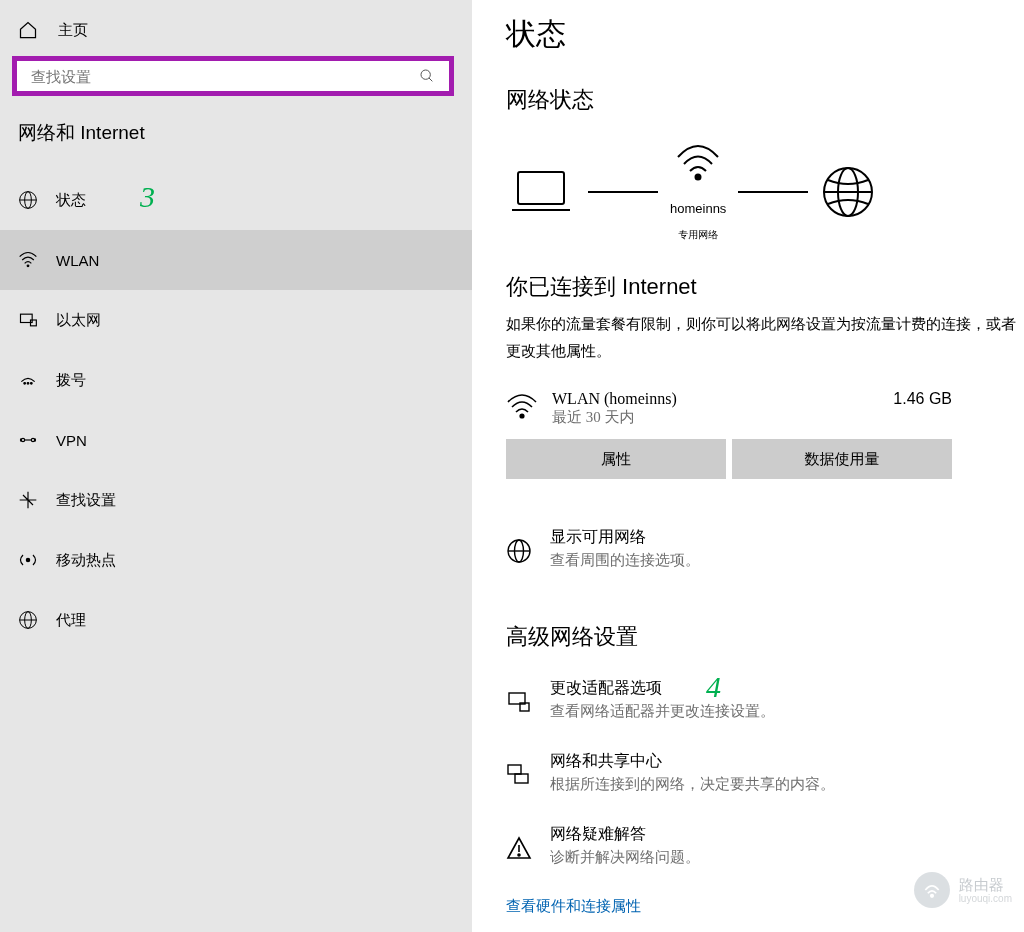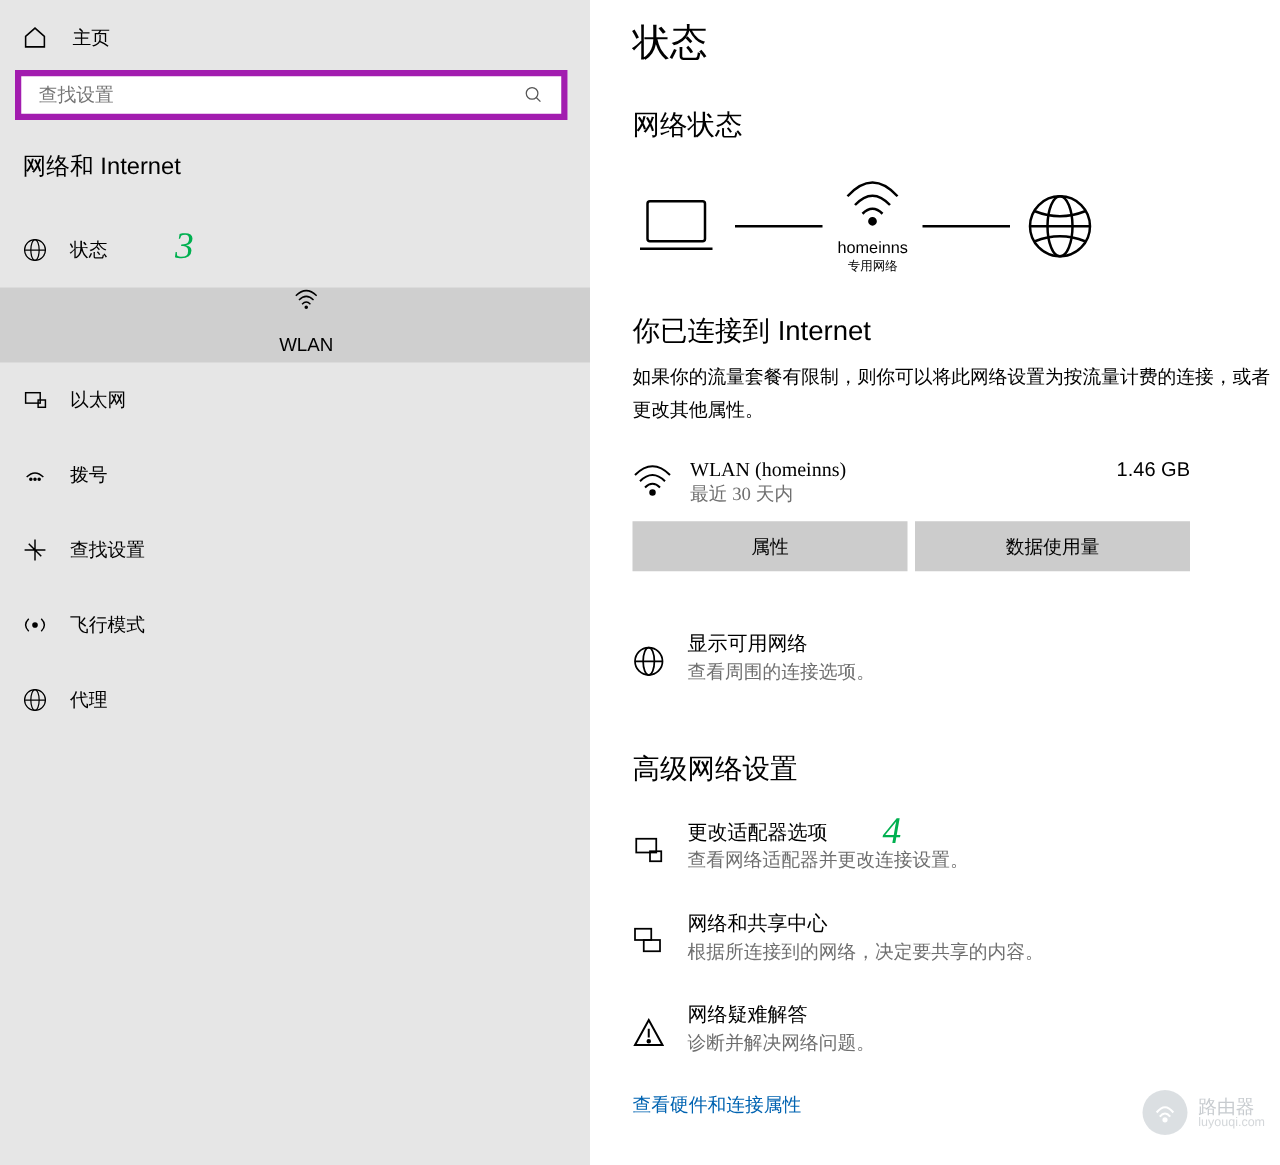--- a/index.html
+++ b/index.html
@@ -50,38 +50,38 @@
   .nav-list { list-style: none; }
   .nav-item {
     display: flex;
     align-items: center;
     height: 60px;
     padding-left: 18px;
     gap: 18px;
     cursor: pointer;
     position: relative;
   }
-  .nav-item.active { background: #cfcfcf; flex-direction: column; }
+  .nav-item.active { background: #cfcfcf; }
   .nav-label { font-size: 15px; }
   .icon-slot { width: 20px; display: flex; justify-content: center; }
   .main {
     flex: 1;
     padding: 0 0 0 34px;
     overflow: hidden;
   }
   .page-title { font-size: 30px; padding-top: 14px; padding-bottom: 30px; }
   .section-title { font-size: 22px; padding-bottom: 26px;}
   .net-diagram {
     display: flex;
     align-items: center;
     gap: 12px;
     padding-bottom: 6px;
   }
   .diag-line { width: 70px; border-top: 2px solid #000; }
-  .diag-stack { display: flex; flex-direction: column; align-items: center; gap: 1px; }
+  .diag-stack { display: flex; flex-direction: column; align-items: center; gap: 12px; }
   .diag-name { font-size: 13px; padding-top: 6px; }
   .diag-sub { font-size: 10px; }
   .connected-title { font-size: 22px; padding-top: 24px; padding-bottom: 8px;}
   .connected-desc { font-size: 15px; line-height: 1.8; max-width: 530px;}
   .wlan-row {
     display: flex;
     align-items: flex-start;
     gap: 14px;
     padding-top: 26px;
   }
@@ -189,34 +189,46 @@
             <circle cx="8" cy="16" r="1" fill="#000"></circle>
             <circle cx="12" cy="16" r="1" fill="#000"></circle>
             <circle cx="16" cy="16" r="1" fill="#000"></circle>
           </svg>
       </span>
       <span class="nav-label">拨号</span>
     </li>
     <li class="nav-item">
       <span class="icon-slot">
         <svg width="20" height="20" viewBox="0 0 24 24" fill="none" stroke="#000" stroke-width="1.4">
+            <circle cx="6" cy="12" r="2"></circle>
+            <circle cx="18" cy="12" r="2"></circle>
+            <path d="M8 12 H16"></path>
+            <path d="M4 10 Q2 12 4 14"></path>
+            <path d="M20 10 Q22 12 20 14"></path>
+          </svg>
+      </span>
+      <span class="nav-label">VPN</span>
+    </li>
+    <li class="nav-item">
+      <span class="icon-slot">
+        <svg width="20" height="20" viewBox="0 0 24 24" fill="none" stroke="#000" stroke-width="1.4">
             <path d="M2 12 L22 12 M12 2 L12 22 M6 6 L18 18"></path>
           </svg>
       </span>
       <span class="nav-label">查找设置</span>
     </li>
     <li class="nav-item">
       <span class="icon-slot">
         <svg width="20" height="20" viewBox="0 0 24 24" fill="none" stroke="#000" stroke-width="1.4">
             <circle cx="12" cy="12" r="2" fill="#000"></circle>
             <path d="M6 6 Q0 12 6 18"></path>
             <path d="M18 6 Q24 12 18 18"></path>
           </svg>
       </span>
-      <span class="nav-label">飞行模式</span>
+      <span class="nav-label">移动热点</span>
     </li>
     <li class="nav-item">
       <span class="icon-slot">
         <svg width="20" height="20" viewBox="0 0 24 24" fill="none" stroke="#000" stroke-width="1.2">
             <circle cx="12" cy="12" r="10"></circle>
             <ellipse cx="12" cy="12" rx="4" ry="10"></ellipse>
             <line x1="2" y1="12" x2="22" y2="12"></line>
           </svg>
       </span>
       <span class="nav-label">代理</span>

